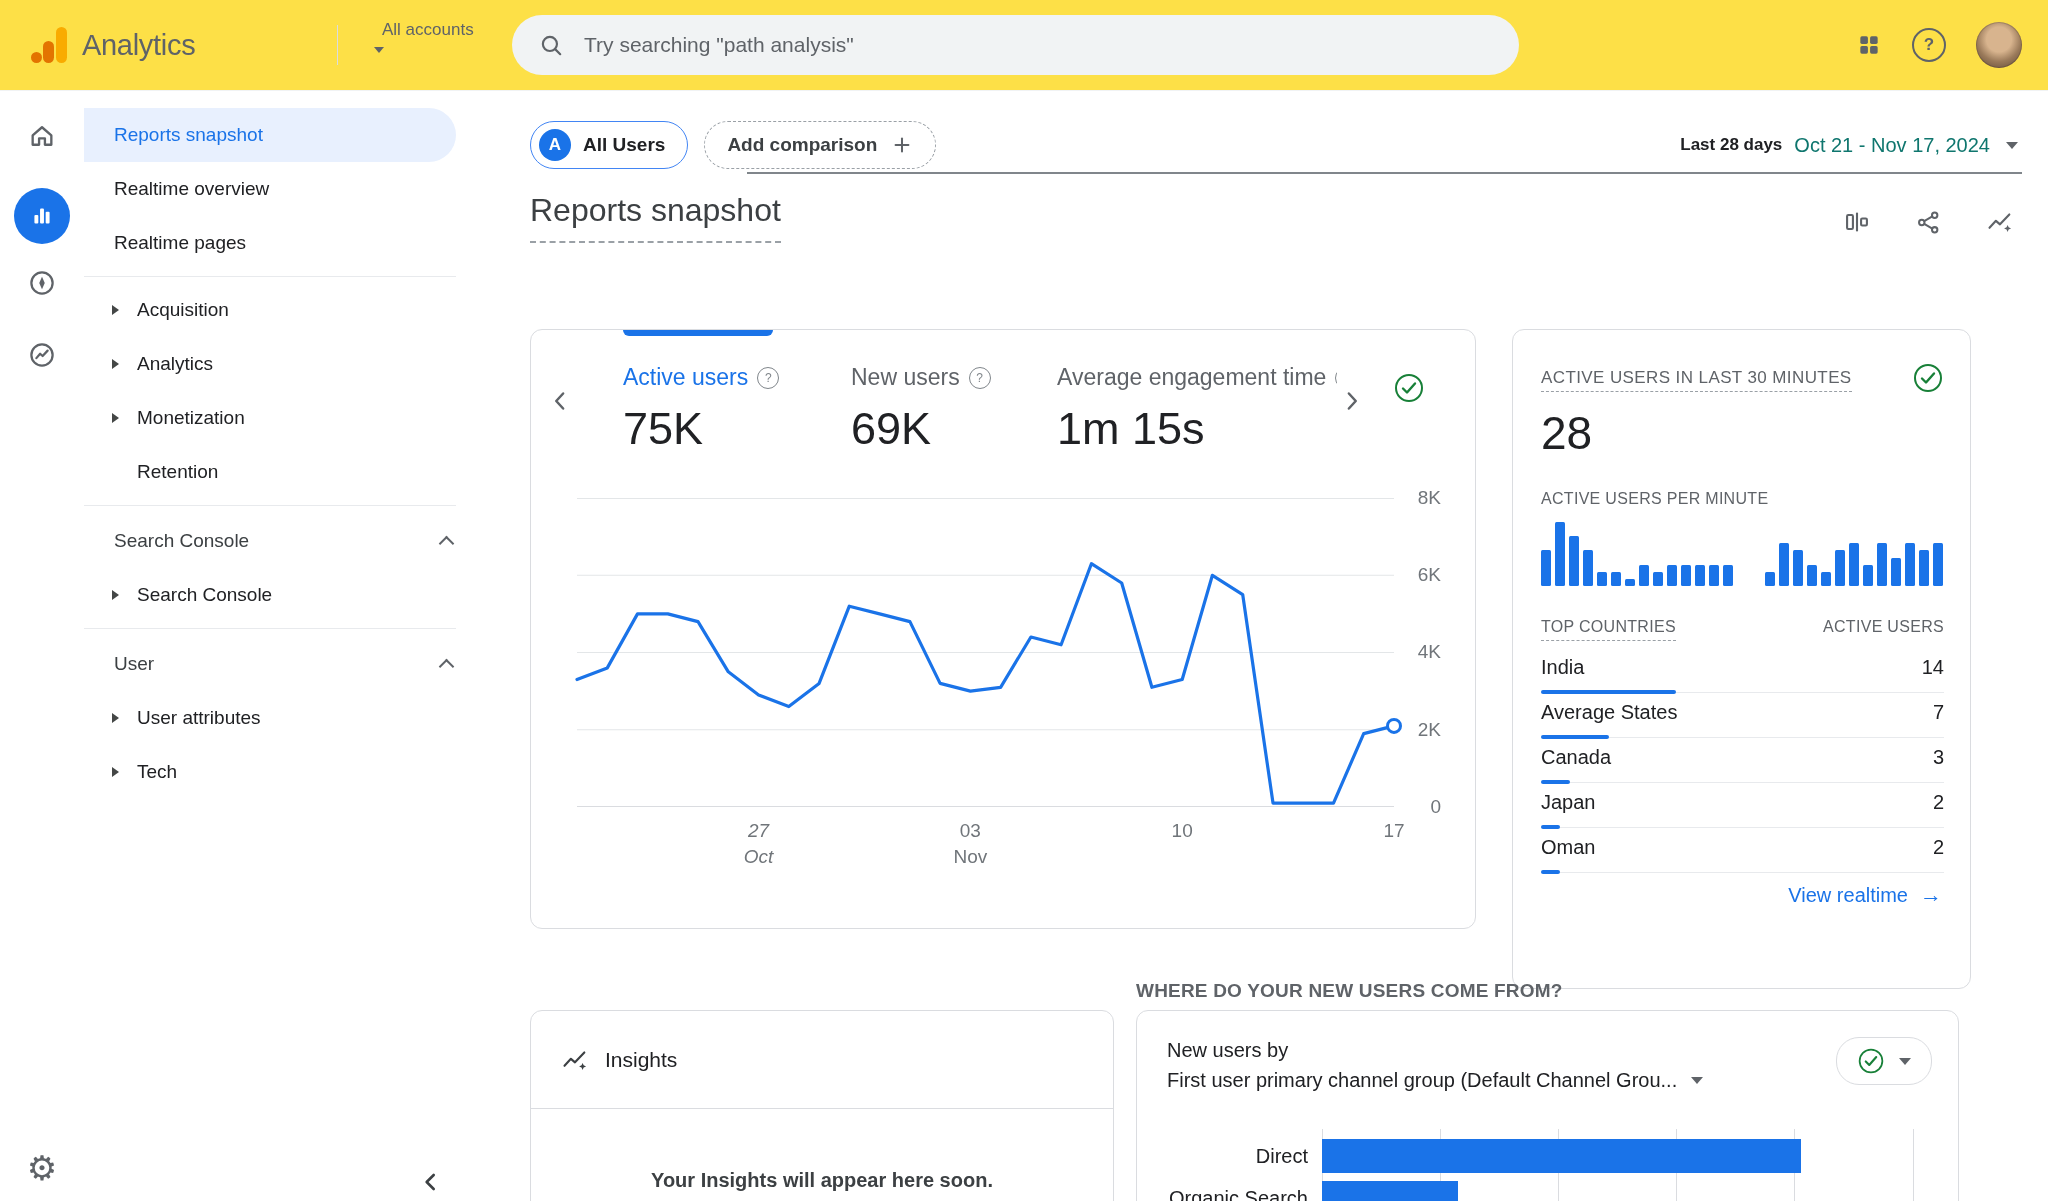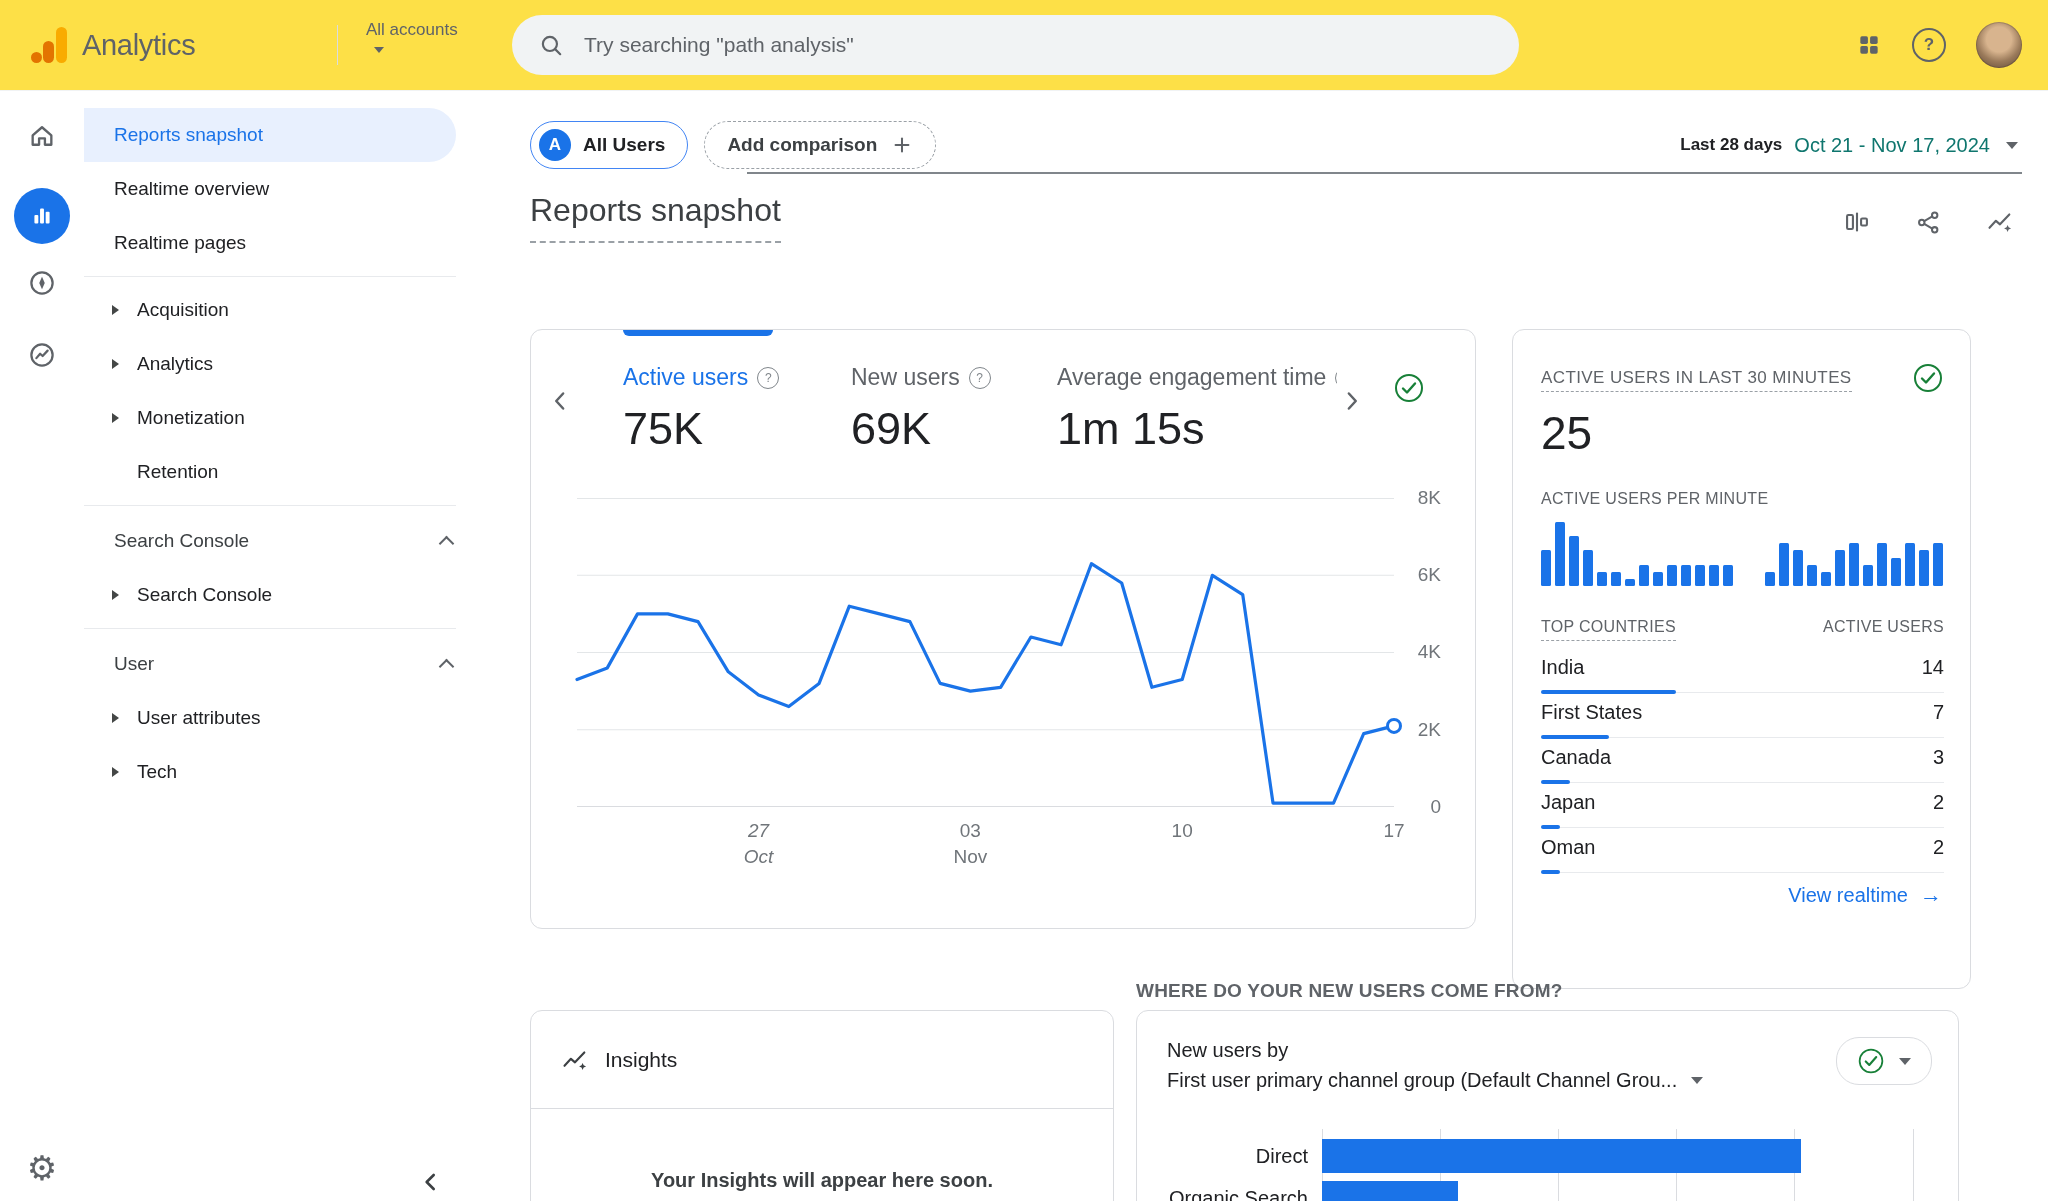--- a/index.html
+++ b/index.html
@@ -6,21 +6,21 @@
   body{font-family:"Liberation Sans","DejaVu Sans",sans-serif;color:#202124;}
   .app{position:relative;width:2048px;height:1201px;background:#fff;overflow:hidden;}
   svg{display:block;}
 
   
   .header{position:absolute;left:0;top:0;width:2048px;height:90px;background:#fde047;border-bottom:1px solid #f1f3f4;z-index:5;}
   .brand{position:absolute;left:28px;top:0;height:90px;display:flex;align-items:center;}
   .app-name{font-size:29px;color:#5f6368;margin-left:12px;letter-spacing:-.3px;}
   .brand-divider{position:absolute;left:337px;top:25px;width:1px;height:40px;background:#dadce0;}
   .account{position:absolute;left:366px;top:20px;cursor:pointer;}
-  .account-label{font-size:17px;color:#5f6368;}
+  .account-label{font-size:17px;color:#5f6368;margin-left:16px;}
   .caret-sm{width:0;height:0;border-left:5px solid transparent;border-right:5px solid transparent;border-top:6px solid #5f6368;margin:7px 0 0 8px;}
   .search{position:absolute;left:512px;top:15px;width:955px;height:60px;background:#f1f3f4;border-radius:30px;display:flex;align-items:center;padding:0 26px;gap:18px;}
   .search input{flex:1;border:none;outline:none;background:transparent;font-size:21px;color:#3c4043;font-family:inherit;}
   .search input::placeholder{color:#5f6368;opacity:1;}
   .header-right{position:absolute;right:26px;top:0;height:90px;display:flex;align-items:center;gap:30px;}
   .icon-btn{cursor:pointer;display:flex;align-items:center;justify-content:center;}
   .help-circle{width:30px;height:30px;border:2px solid #5f6368;border-radius:50%;display:flex;align-items:center;justify-content:center;}
   .help-circle::after{content:"?";font-size:17px;font-weight:bold;color:#5f6368;}
   .avatar{width:46px;height:46px;border-radius:50%;background:radial-gradient(circle at 50% 38%,#d8b48e 0 34%,#9a7a5a 60%,#584234 100%);box-shadow:inset 0 0 0 1px rgba(0,0,0,.15);cursor:pointer;}
 
@@ -394,21 +394,21 @@
     <div class="card" id="card-realtime">
       <div class="rt-title">
         <span class="dashed-u">ACTIVE USERS IN LAST 30 MINUTES</span>
       </div>
       <span class="rt-check">
         <svg width="32" height="32" viewBox="0 0 32 32">
             <circle cx="16" cy="16" r="13" fill="none" stroke="#188038" stroke-width="2"></circle>
             <path d="M10 16.5 l4 4 l8 -9" fill="none" stroke="#188038" stroke-width="2.4" stroke-linecap="round" stroke-linejoin="round"></path>
           </svg>
       </span>
-      <div class="rt-value">25</div>
+      <div class="rt-value">28</div>
       <div class="rt-permin">ACTIVE USERS PER MINUTE</div>
       <div id="rt-bars">
           <div class="rt-bar" style="height: 35.5556px;"></div>
           <div class="rt-bar" style="height: 64px;"></div>
           <div class="rt-bar" style="height: 49.7778px;"></div>
           <div class="rt-bar" style="height: 35.5556px;"></div>
           <div class="rt-bar" style="height: 14.2222px;"></div>
           <div class="rt-bar" style="height: 14.2222px;"></div>
           <div class="rt-bar" style="height: 7.11111px;"></div>
           <div class="rt-bar" style="height: 21.3333px;"></div>
@@ -438,21 +438,21 @@
         <span class="dashed-u">TOP COUNTRIES</span>
         <span>ACTIVE USERS</span>
       </div>
       <div class="rt-rows">
         <div class="rt-row">
           <span class="name">India</span>
           <span class="val">14</span>
           <span class="country-bar" style="width: 135px;"></span>
         </div>
         <div class="rt-row">
-          <span class="name">First States</span>
+          <span class="name">Average States</span>
           <span class="val">7</span>
           <span class="country-bar" style="width: 68px;"></span>
         </div>
         <div class="rt-row">
           <span class="name">Canada</span>
           <span class="val">3</span>
           <span class="country-bar" style="width: 29px;"></span>
         </div>
         <div class="rt-row">
           <span class="name">Japan</span>

